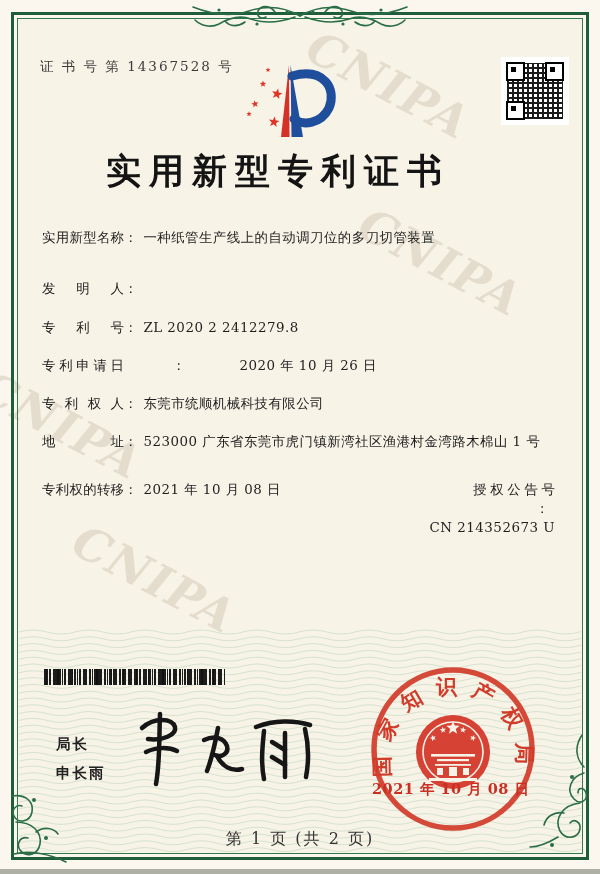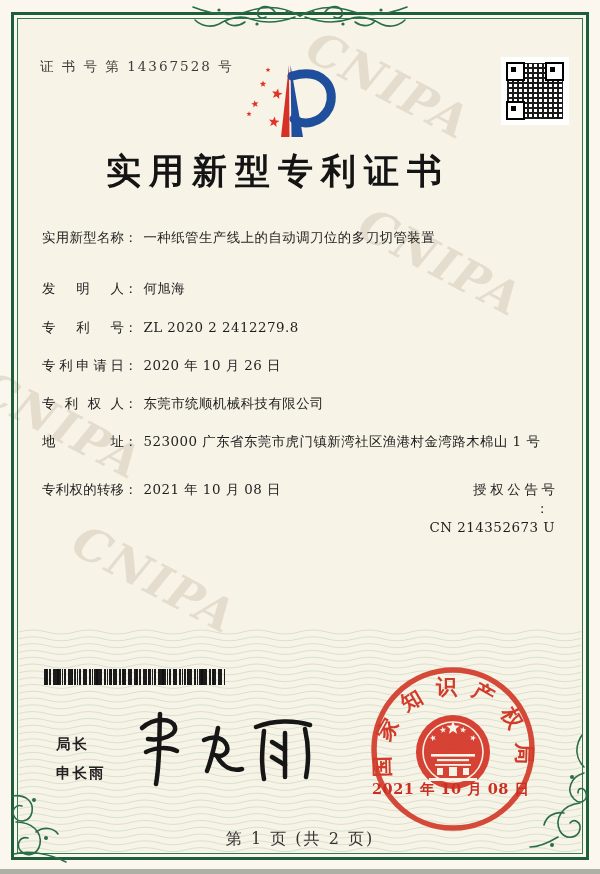--- a/index.html
+++ b/index.html
@@ -155,28 +155,27 @@
 
   <div class="fields">
     <div class="frow" style="top:0;">
       <span class="lbl">实用新型名称</span>
         <span class="colon">：</span>
         <span class="val">一种纸管生产线上的自动调刀位的多刀切管装置</span>
     </div>
     <div class="frow" style="top:51px;">
       <span class="lbl">发明人</span>
         <span class="colon">：</span>
-        <span class="val">何旭海</span>
     </div>
     <div class="frow" style="top:90px;">
       <span class="lbl">专利号</span>
         <span class="colon">：</span>
         <span class="val">ZL 2020 2 2412279.8</span>
     </div>
-    <div class="frow" style="top:128px;">
+    <div class="frow" style="top:128px;gap:48px;">
       <span class="lbl">专利申请日</span>
         <span class="colon">：</span>
         <span class="val">2020 年 10 月 26 日</span>
     </div>
     <div class="frow" style="top:166px;">
       <span class="lbl">专利权人</span>
         <span class="colon">：</span>
         <span class="val">东莞市统顺机械科技有限公司</span>
     </div>
     <div class="frow" style="top:204px;">

